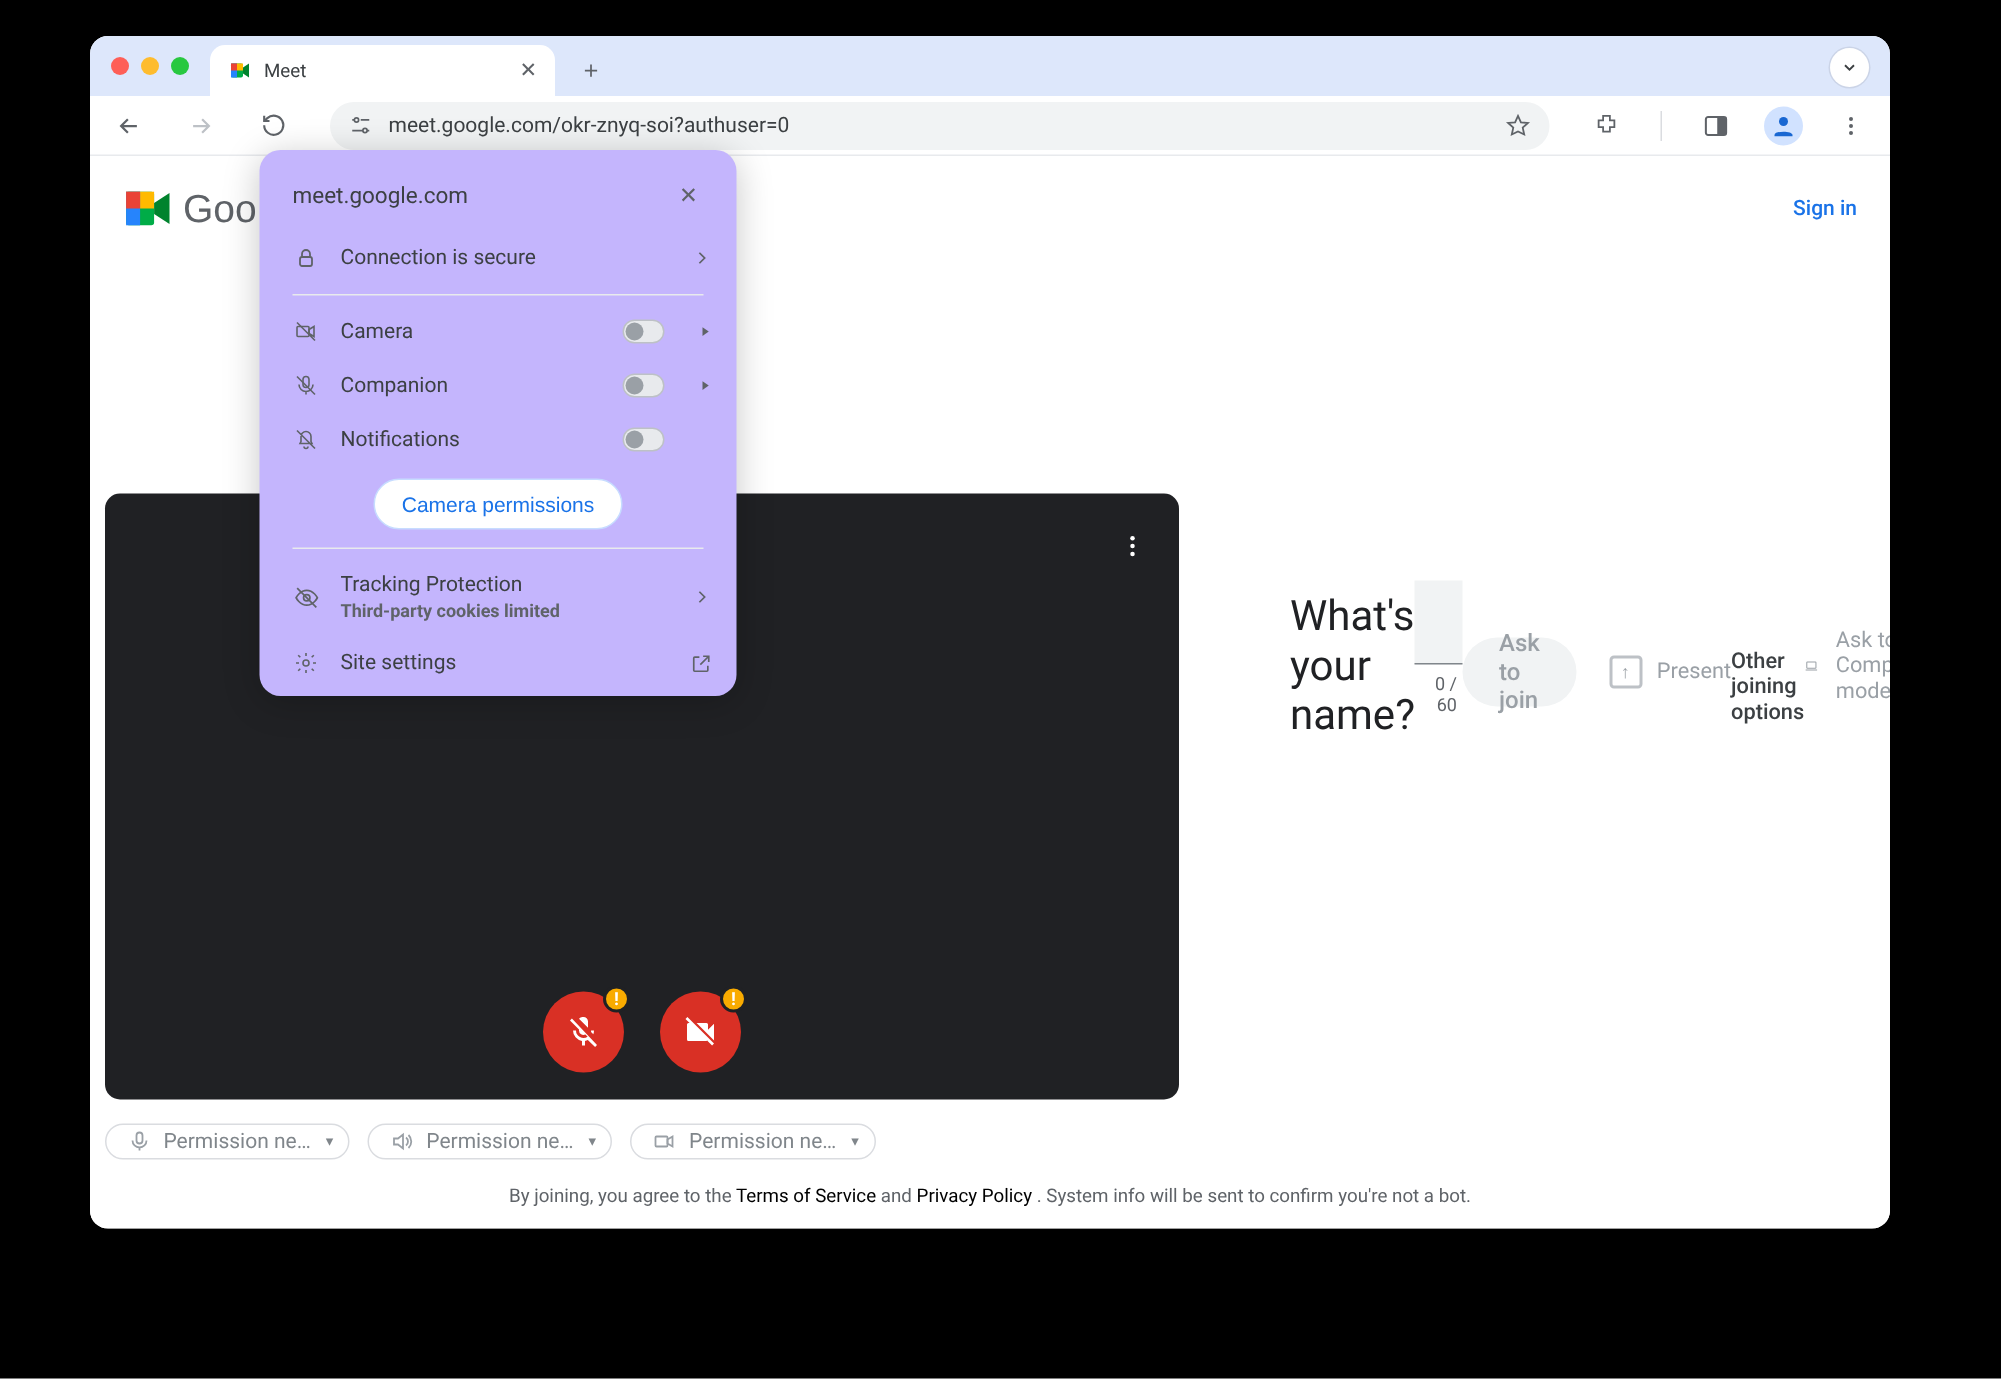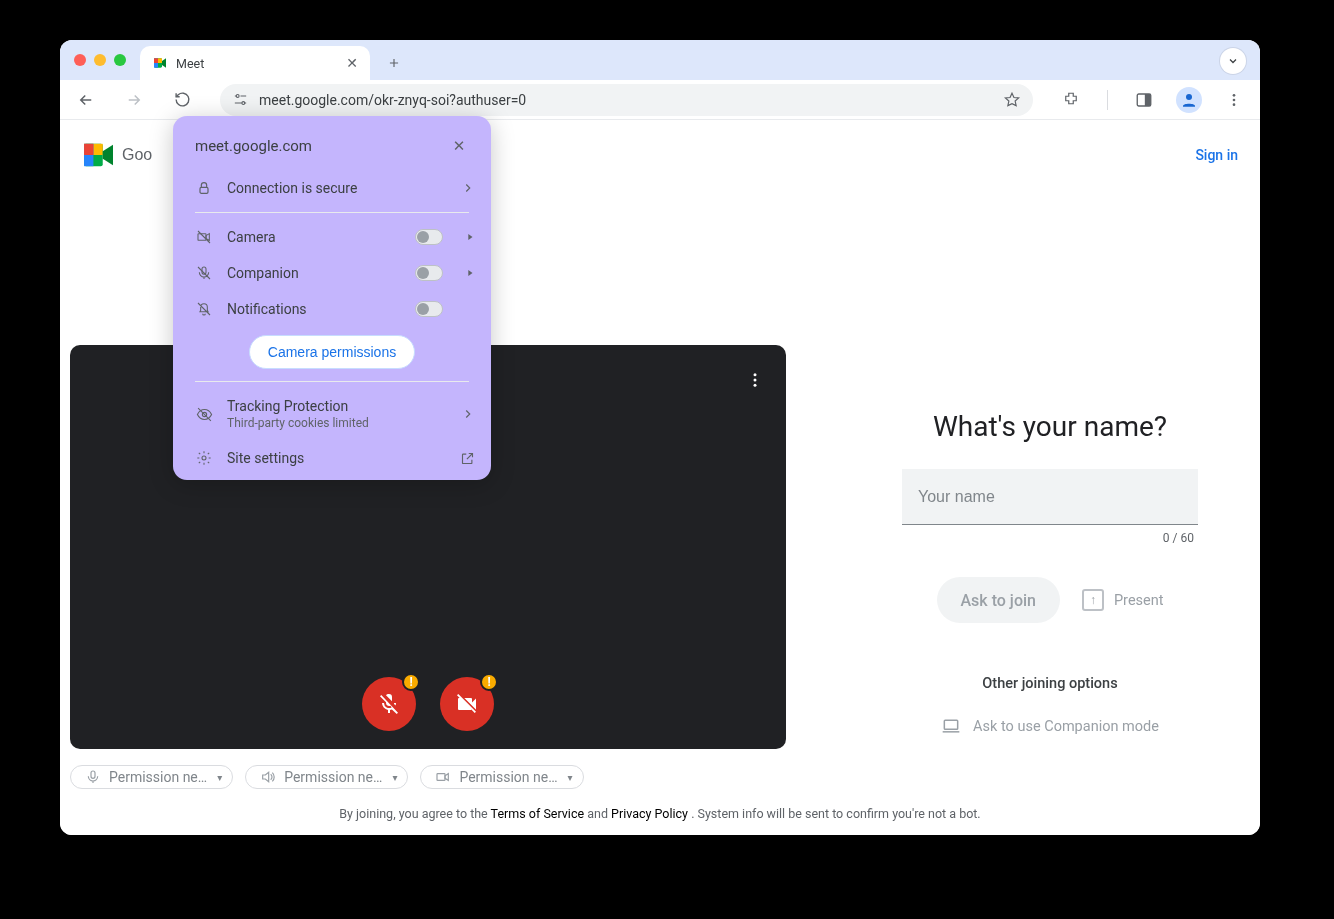--- a/index.html
+++ b/index.html
@@ -8,21 +8,21 @@
     font-family: -apple-system, BlinkMacSystemFont, "Segoe UI", Roboto, Arial, sans-serif;
     width: 1334px;
     height: 919px;
     overflow: hidden;
     font-size: 14px;
     color: #202124;
   }
   .window {
     position: absolute;
     left: 60px;
-    top: 40px;
+    top: 24px;
     width: 1200px;
     height: 795px;
     background: #fff;
     border-radius: 12px;
     overflow: hidden;
     box-shadow: 0 10px 40px rgba(0,0,0,.5);
   }
   
   .tab-strip {
     height: 40px;
@@ -83,35 +83,35 @@
     color:#3c4043;
     font-size:14px;
     margin: 0 6px;
   }
   .omnibox .star { margin-left:auto; color:#5f6368; }
   .avatar-b { width:26px; height:26px; border-radius:50%; background:#d1e2ff; display:flex; align-items:center; justify-content:center;}
   .avatar-b svg { width:18px; height:18px; fill:#1967d2;}
   
   .content { position:relative; height: calc(100% - 80px); background:#fff; }
   .header-bar { position:absolute; top:0; left:0; right:0; height:70px; display:flex; align-items:center; padding:0 22px;}
-  .meet-logo { display:flex; align-items:center; gap:6px; font-size:16px; color:#5f6368; font-family: "Product Sans", Arial, sans-serif;}
+  .meet-logo { display:flex; align-items:center; gap:6px; font-size:26px; color:#5f6368; font-family: "Product Sans", Arial, sans-serif;}
   .signin { margin-left:auto; color:#1a73e8; font-size:14px; font-weight:500; }
   
   .left-pane { position:absolute; left:10px; top:225px; width:716px;}
   .video-box { width:716px; height:404px; background:#202124; border-radius:10px; position:relative;}
   .more-dots { position:absolute; right:22px; top:26px; color:#fff; }
   .ctrl-row { position:absolute; bottom:18px; left:50%; transform:translateX(-50%); display:flex; gap:24px;}
   .ctrl-btn { width:54px; height:54px; border-radius:50%; background:#d93025; color:#fff; display:flex; align-items:center; justify-content:center; position:relative;}
   .badge { position:absolute; top:-4px; right:-4px; width:18px; height:18px; border-radius:50%; background:#f9ab00; color:#fff; display:flex; align-items:center; justify-content:center; font-size:12px; font-weight:700; border:2px solid #202124;}
   .perm-row { display:flex; gap:12px; margin-top:16px;}
   .chip { height:24px; border:1px solid #dadce0; border-radius:18px; display:flex; align-items:center; gap:8px; padding:0 10px 0 14px; color:#80868b; font-size:14px; max-width:165px; overflow:hidden; white-space:nowrap;}
   .chip .txt { overflow:hidden; text-overflow:ellipsis; }
   .chip .chev { font-size:10px; margin-left:2px;}
   
-  .right-pane { position:absolute; left:800px; top:240px; width:380px; display:flex; flex-direction:column; align-items:center;}
+  .right-pane { position:absolute; left:800px; top:240px; width:380px; display:flex; flex-direction:row; align-items:center;}
   .q { font-size:28px; color:#202124; margin-top:50px; margin-bottom:26px;}
   .name-field { width:296px; }
   .name-input { width:100%; height:56px; background:#f1f3f4; border:none; border-bottom:1px solid #80868b; padding:0 16px; font-size:16px; color:#3c4043; outline:none;}
   .name-input::placeholder { color:#80868b; }
   .counter { text-align:right; font-size:12px; color:#5f6368; margin-top:6px; padding-right:4px;}
   .btns { display:flex; gap:22px; margin-top:32px; align-items:center;}
   .pill { height:46px; padding:0 24px; border-radius:24px; background:#f1f3f4; color:#9aa0a6; font-size:16px; display:flex; align-items:center; font-weight:500;}
   .present { display:flex; align-items:center; gap:10px; color:#9aa0a6; font-size:14.5px;}
   .present .ico-box{ width:22px; height:22px; border:2px solid #bdc1c6; border-radius:3px; display:flex; align-items:center; justify-content:center; font-size:12px; line-height:1;}
   .other-opt { margin-top:52px; font-size:14.5px; color:#3c4043; font-weight:500;}
@@ -130,21 +130,21 @@
     box-shadow: 0 4px 24px rgba(0,0,0,.22);
     padding: 14px 0 4px;
     z-index: 50;
     color:#3c4043;
   }
   .popup-header { display:flex; align-items:center; padding: 2px 18px 10px 22px; font-size:15px;}
   .popup-header .x { margin-left:auto; color:#5f6368; width:28px; height:28px; display:flex; align-items:center; justify-content:center; border-radius:50%;}
   .popup-row { display:flex; align-items:center; padding: 10px 16px 10px 22px; gap:14px; font-size:14px;}
   .popup-row .ic { width:18px; display:flex; justify-content:center; color:#5f6368; flex:none;}
   .popup-row .lbl { flex:1; }
-  .popup-row .sub { font-size:12px; color:#5f6368; margin-top:2px;}
+  .popup-row .sub { font-size:12px; color:#5f6368; margin-top:2px;font-weight:bold;}
   .popup-row .chev { color:#5f6368;}
   .toggle { width:28px; height:16px; border-radius:8px; background:#e8eaed; border:1px solid #bdc1c6; position:relative; flex:none;}
   .toggle::after { content:""; position:absolute; width:12px; height:12px; border-radius:50%; background:#9aa0a6; top:1px; left:1px;}
   .sep { height:1px; background:#e8eaed; margin: 6px 22px;}
   .reset-btn { margin: 8px auto 12px; display:block; padding: 8px 18px; border:1px solid #c7dcff; border-radius:20px; color:#1a73e8; background:#fff; font-size:14px; font-weight:500;}
   svg { display:block; }
 </style>
 </head>
 <body>
 

